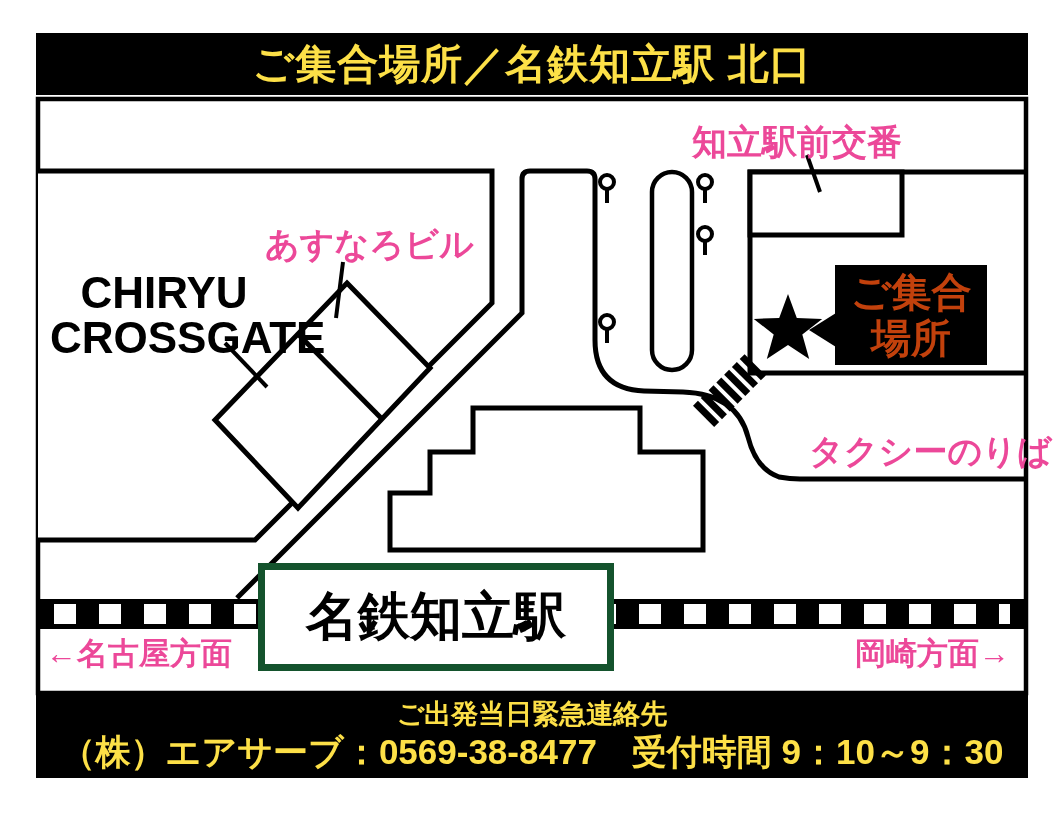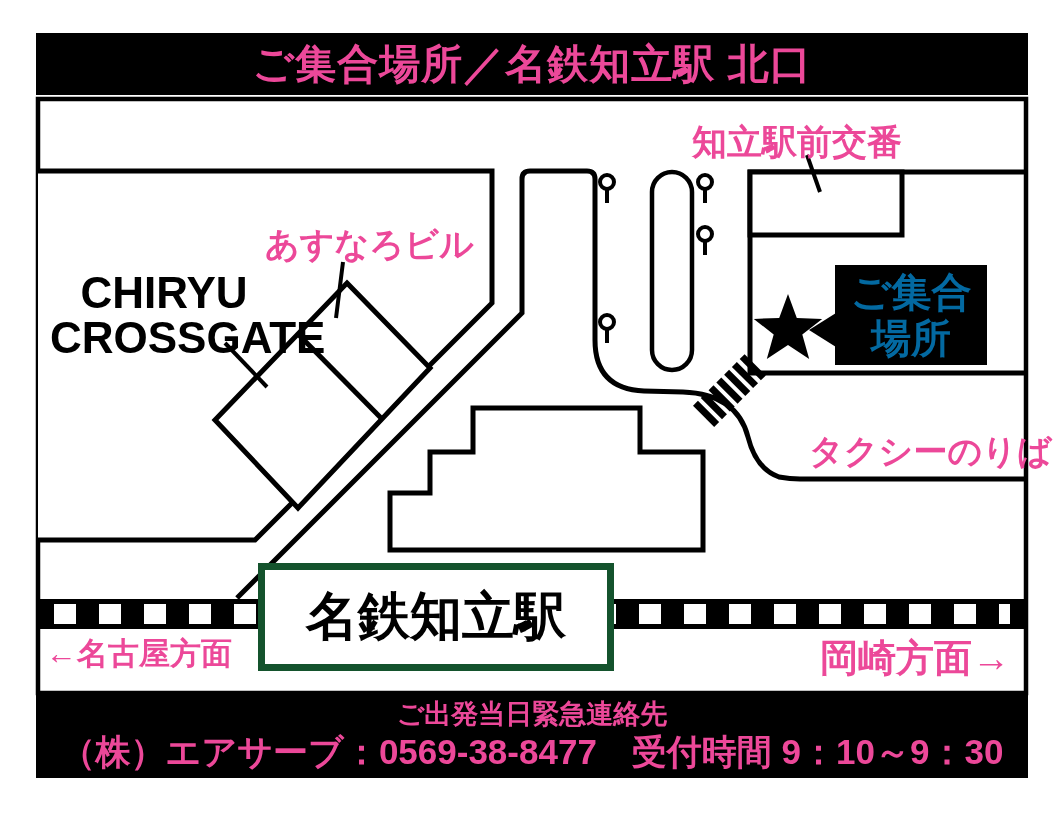--- a/index.html
+++ b/index.html
@@ -1,52 +1,52 @@
 <!DOCTYPE html>
 <html><head>
 <meta charset="utf-8">
 <style>
   html,body{margin:0;padding:0;background:#ffffff;}
   .page{
     position:relative;width:1063px;height:815px;background:#ffffff;overflow:hidden;
     font-family:"Liberation Sans","DejaVu Sans",sans-serif;color:#000;
   }
   .banner{
-    position:absolute;left:36px;width:992px;background:#000;color:#ec4899;
+    position:absolute;left:36px;width:992px;background:#000;color:#fde047;
     display:flex;flex-direction:column;align-items:center;justify-content:center;
     text-align:center;font-weight:bold;
   }
   .top-banner{top:33px;height:62px;font-size:41px;letter-spacing:1px;white-space:nowrap;}
   .bottom-banner{top:693px;height:85px;line-height:1.1;}
   .footer-line1{font-size:27px;white-space:nowrap;}
   .footer-line2{font-size:35px;white-space:nowrap;margin-top:3px;}
   .map-svg{position:absolute;left:0;top:0;}
   .lbl{
     position:absolute;font-weight:bold;white-space:nowrap;color:#ec4899;
   }
   .lbl-crossgate{left:50px;top:271px;width:228px;text-align:center;
     font-size:44px;line-height:1.02;white-space:normal;font-weight:bold;position:absolute;}
   .lbl-asunaro{left:265px;top:222px;font-size:34px;}
   .lbl-koban{left:692px;top:119px;font-size:35px;}
   .lbl-taxi{left:776px;top:429px;font-size:34px;margin-left:33px;}
   .lbl-west{left:46px;top:633px;font-size:31px;}
-  .lbl-east{left:760px;top:633px;width:250px;text-align:right;font-size:38px;}
+  .lbl-east{left:760px;top:633px;width:250px;text-align:right;font-size:31px;}
   .station-box{
     position:absolute;left:258px;top:563px;width:342px;height:94px;
     background:#fff;border:7px solid #14532d;display:flex;align-items:center;justify-content:center;
     font-size:52px;font-weight:bold;white-space:nowrap;
   }
   .railway{position:absolute;left:38px;top:599px;width:988px;height:30px;background:#000;}
   .railway-inner{
     position:absolute;left:16px;right:16px;top:5px;height:20px;
     background:repeating-linear-gradient(to right,#fff 0 22px,#000 22px 45px);
   }
   .meet-bubble{
     position:absolute;left:835px;top:265px;width:152px;height:100px;background:#000;
-    color:#0369a1;font-weight:bold;font-size:40px;line-height:46px;
+    color:#c2410c;font-weight:bold;font-size:40px;line-height:46px;
     display:flex;flex-direction:column;align-items:center;justify-content:center;text-align:center;
   }
   .meet-bubble-tail{
     position:absolute;left:809px;top:313px;width:0;height:0;
     border-top:17px solid transparent;border-bottom:17px solid transparent;
     border-right:27px solid #000;
   }
 </style>
 </head>
 <body>

